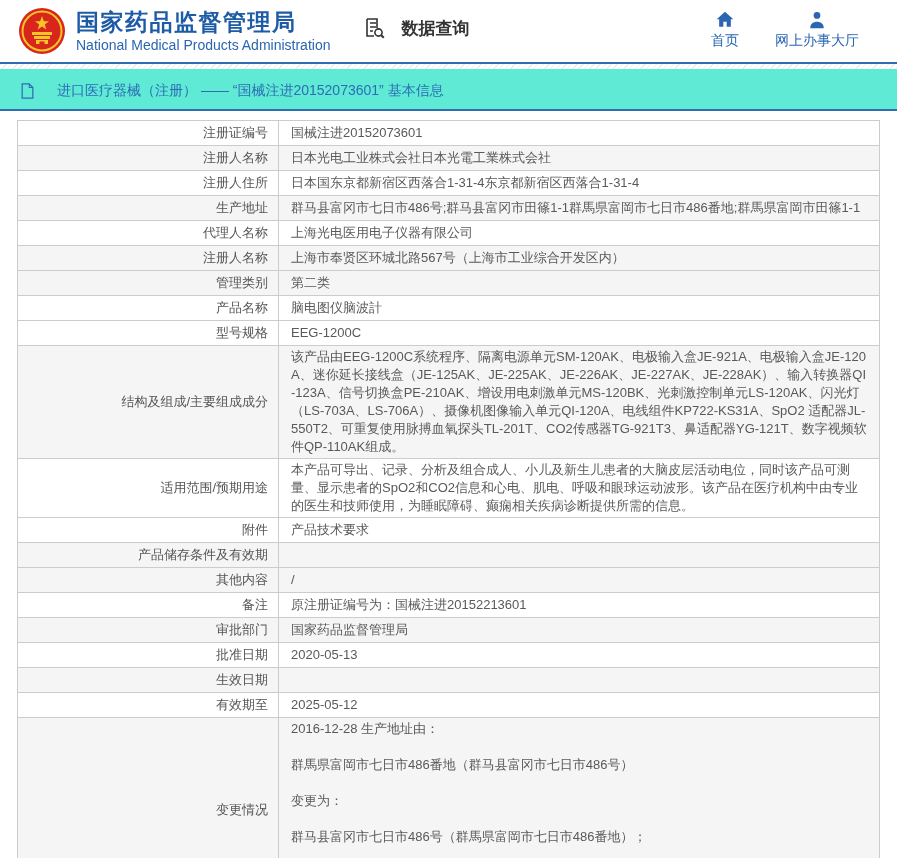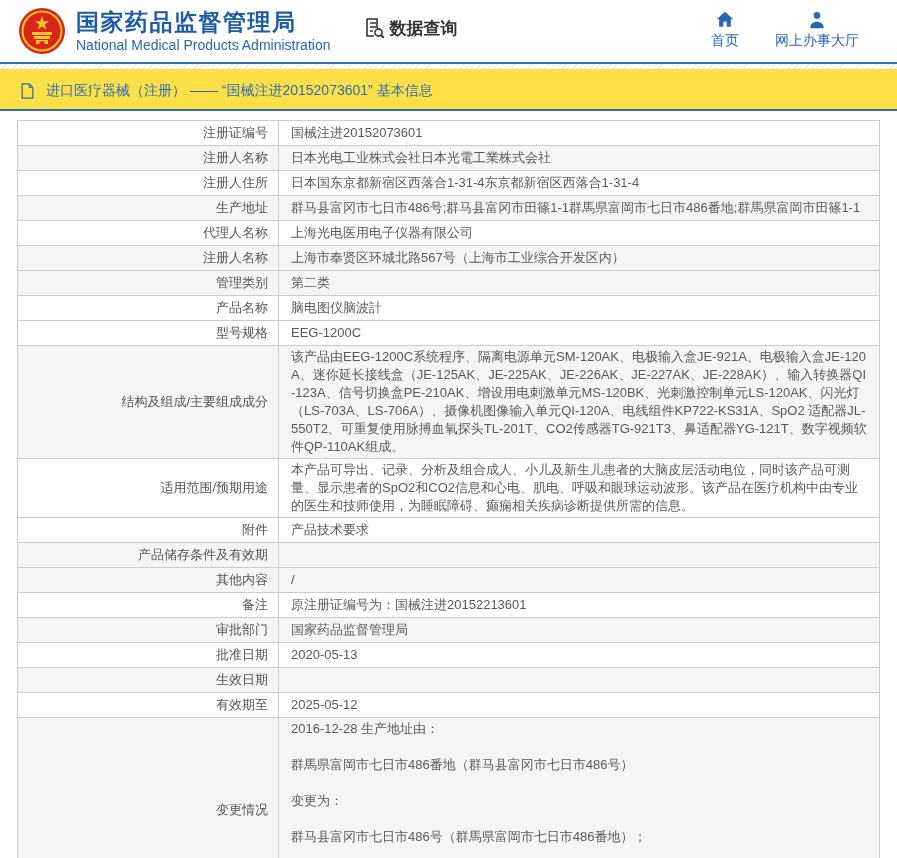--- a/index.html
+++ b/index.html
@@ -7,31 +7,31 @@
     width:897px;height:858px;overflow:hidden;background:#fff;
     font-family:"Liberation Sans","DejaVu Sans",sans-serif;
     -webkit-font-smoothing:antialiased;
   }
   
   .site-header{display:flex;align-items:center;height:62px;padding-left:18px;}
   .logo{width:48px;height:48px;flex:0 0 auto;margin-right:10px;}
   .org{display:flex;flex-direction:column;justify-content:center;}
   .org-zh{font-size:23px;font-weight:bold;color:#1d5ba6;letter-spacing:1.5px;line-height:26px;}
   .org-en{font-size:14px;color:#2a66b1;margin-top:2px;}
-  .data-query{display:flex;align-items:center;gap:3px;margin-left:32px;
+  .data-query{display:flex;align-items:center;gap:15px;margin-left:32px;
     font-size:17px;font-weight:600;color:#333;cursor:pointer;margin-top:-6px;}
   .hdr-nav{margin-left:auto;display:flex;gap:36px;padding-right:38px;margin-top:-2px;}
   .nav-item{display:flex;flex-direction:column;align-items:center;gap:2px;
     font-size:14px;color:#2a66b1;cursor:pointer;}
   
   .header-rule{height:2px;background:#2f6db3;}
   .header-rule-shadow{height:5px;background:repeating-linear-gradient(135deg,#ececec 0 1px,#ffffff 1px 4px);}
   
-  .breadcrumb{display:flex;align-items:center;gap:11px;padding:13px 0 9px 20px;
-    font-size:14px;color:#2e6db4;border-bottom:2px solid #2f6db3;background:#fde047;}
+  .breadcrumb{display:flex;align-items:center;gap:22px;padding:13px 0 9px 20px;
+    font-size:14px;color:#2e6db4;border-bottom:2px solid #2f6db3;background:#5eead4;}
   
   .reg-table{border-collapse:collapse;margin:9px 17px 0 17px;width:863px;
     font-size:13px;color:#595959;table-layout:fixed;}
   .reg-table td{border:1px solid #ccc;vertical-align:middle;line-height:18px;}
   .reg-table .lbl{width:240px;text-align:right;padding:3px 10px;color:#555;}
   .reg-table .val{padding:2px 12px;white-space:pre-line;word-break:break-all;}
   tr.row{background:#fff;}
   tr.row.alt{background:#f5f5f5;}
 </style>
 </head>

